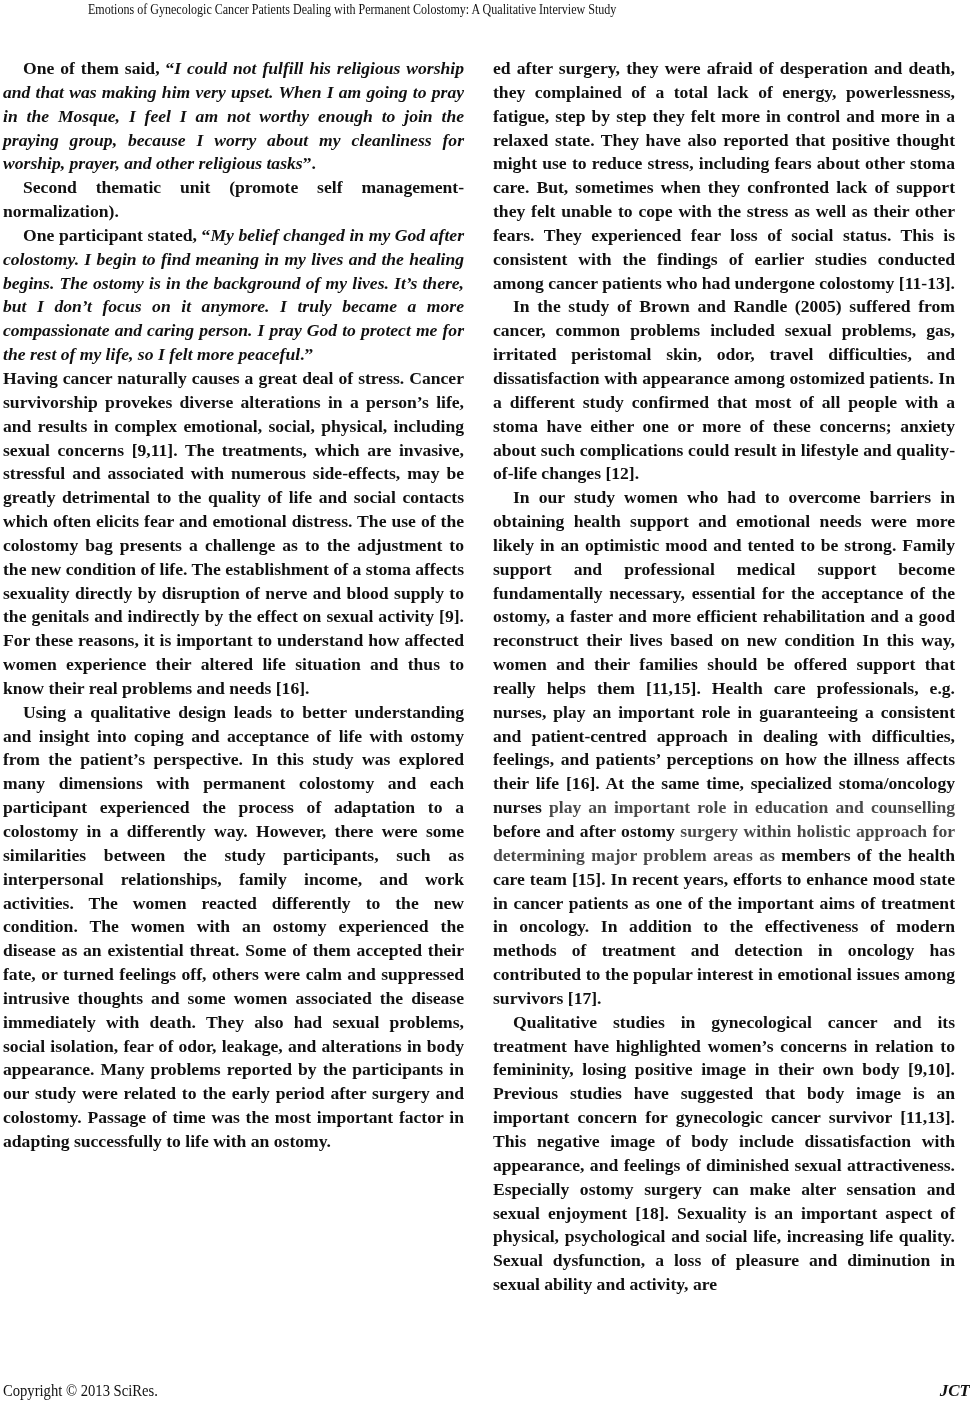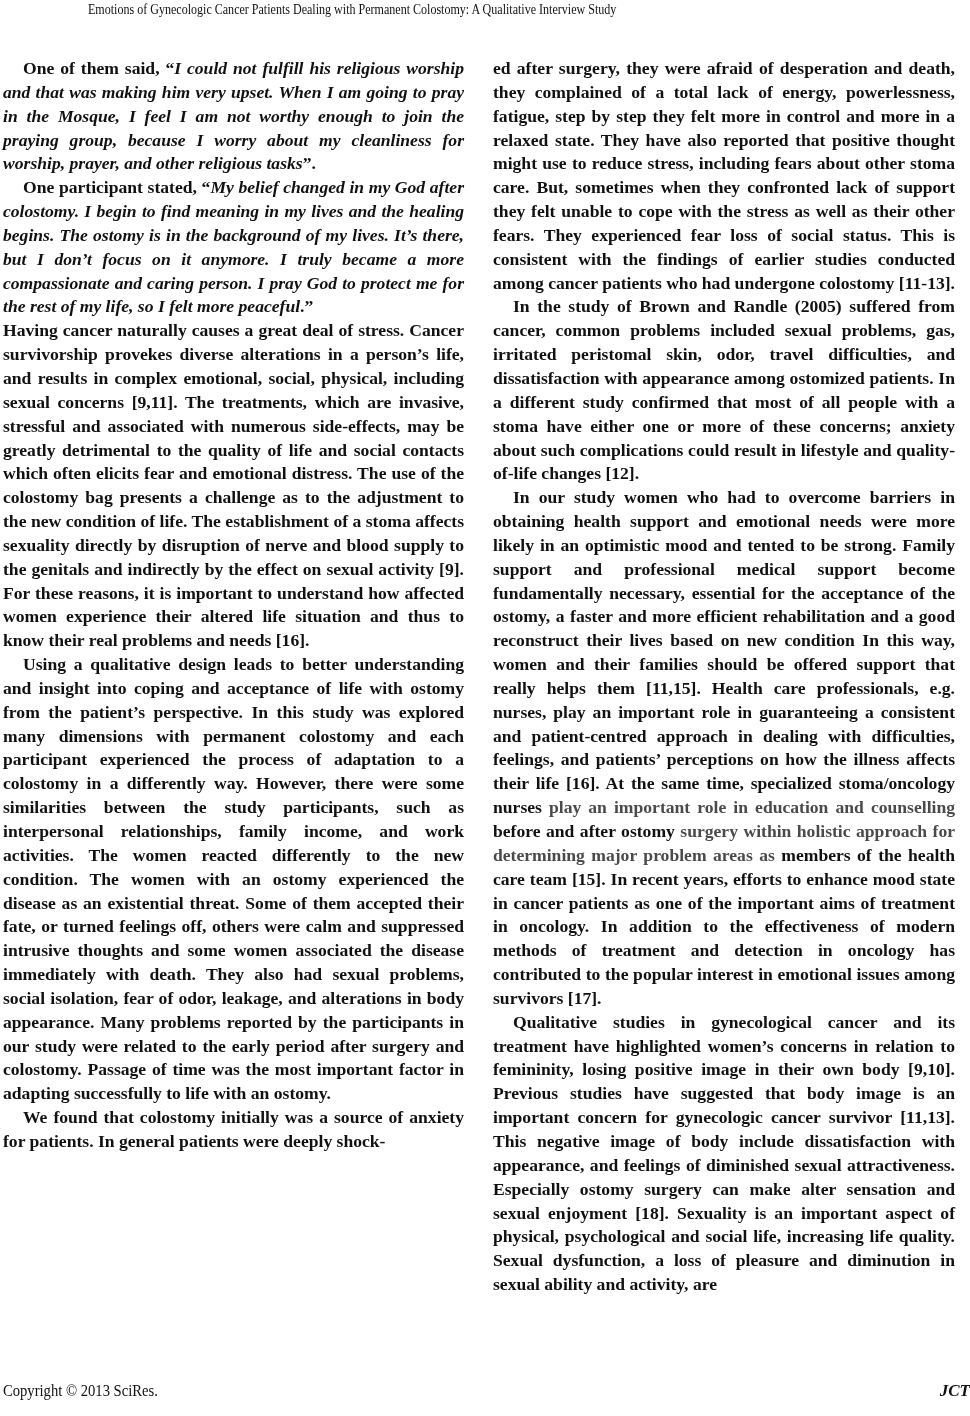--- a/index.html
+++ b/index.html
@@ -24,24 +24,24 @@
 </head>
 <body>
 
 <div class="running-head">
   <span class="running-title">Emotions of Gynecologic Cancer Patients Dealing with Permanent Colostomy: A Qualitative Interview Study</span>
   <span class="page-num">1065</span>
 </div>
 
 <div class="col col-left">
   <p class="indent"><span>One of them said, “</span><span class="it">I could not fulfill his religious worship and that was making him very upset. When I am going to pray in the Mosque, I feel I am not worthy enough to join the praying group, because I worry about my cleanliness for worship, prayer, and other religious tasks</span><span>”.</span></p>
+  <p class="indent">Second thematic unit (promote self management-normalization).</p>
   <p class="indent"><span>One participant stated, “</span><span class="it">My belief changed in my God after colostomy. I begin to find meaning in my lives and the healing begins. The ostomy is in the background of my lives. It’s there, but I don’t focus on it anymore. I truly became a more compassionate and caring person. I pray God to protect me for the rest of my life, so I felt more peaceful</span><span>.”</span></p>
   <p>Having cancer naturally causes a great deal of stress. Cancer survivorship provekes diverse alterations in a person’s life, and results in complex emotional, social, physical, including sexual concerns [9,11]. The treatments, which are invasive, stressful and associated with numerous side-effects, may be greatly detrimental to the quality of life and social contacts which often elicits fear and emotional distress. The use of the colostomy bag presents a challenge as to the adjustment to the new condition of life. The establishment of a stoma affects sexuality directly by disruption of nerve and blood supply to the genitals and indirectly by the effect on sexual activity [9]. For these reasons, it is important to understand how affected women experience their altered life situation and thus to know their real problems and needs [16].</p>
   <p class="indent">Using a qualitative design leads to better understanding and insight into coping and acceptance of life with ostomy from the patient’s perspective. In this study was explored many dimensions with permanent colostomy and each participant experienced the process of adaptation to a colostomy in a differently way. However, there were some similarities between the study participants, such as interpersonal relationships, family income, and work activities. The women reacted differently to the new condition. The women with an ostomy experienced the disease as an existential threat. Some of them accepted their fate, or turned feelings off, others were calm and suppressed intrusive thoughts and some women associated the disease immediately with death. They also had sexual problems, social isolation, fear of odor, leakage, and alterations in body appearance. Many problems reported by the participants in our study were related to the early period after surgery and colostomy. Passage of time was the most important factor in adapting successfully to life with an ostomy.</p>
-  <p class="indent">We found that colostomy initially was a source of anxiety for patients. In general patients were deeply shock-</p>
 </div>
 
 <div class="col col-right">
   <p>ed after surgery, they were afraid of desperation and death, they complained of a total lack of energy, powerlessness, fatigue, step by step they felt more in control and more in a relaxed state. They have also reported that positive thought might use to reduce stress, including fears about other stoma care. But, sometimes when they confronted lack of support they felt unable to cope with the stress as well as their other fears. They experienced fear loss of social status. This is consistent with the findings of earlier studies conducted among cancer patients who had undergone colostomy [11-13].</p>
   <p class="indent">In the study of Brown and Randle (2005) suffered from cancer, common problems included sexual problems, gas, irritated peristomal skin, odor, travel difficulties, and dissatisfaction with appearance among ostomized patients. In a different study confirmed that most of all people with a stoma have either one or more of these concerns; anxiety about such complications could result in lifestyle and quality-of-life changes [12].</p>
   <p class="indent"><span>In our study women who had to overcome barriers in obtaining health support and emotional needs were more likely in an optimistic mood and tented to be strong. Family support and professional medical support become fundamentally necessary, essential for the acceptance of the ostomy, a faster and more efficient rehabilitation and a good reconstruct their lives based on new condition In this way, women and their families should be offered support that really helps them [11,15]. Health care professionals, e.g. nurses, play an important role in guaranteeing a consistent and patient-centred approach in dealing with difficulties, feelings, and patients’ perceptions on how the illness affects their life [16]. At the same time, specialized stoma/oncology nurses </span><span class="gray">play an important role in education and counselling</span><span> before and after ostomy </span><span class="gray">surgery within holistic approach for determining major problem areas as</span><span> members of the health care team [15]. In recent years, efforts to enhance mood state in cancer patients as one of the important aims of treatment in oncology. In addition to the effectiveness of modern methods of treatment and detection in oncology has contributed to the popular interest in emotional issues among survivors [17].</span></p>
   <p class="indent">Qualitative studies in gynecological cancer and its treatment have highlighted women’s concerns in relation to femininity, losing positive image in their own body [9,10]. Previous studies have suggested that body image is an important concern for gynecologic cancer survivor [11,13]. This negative image of body include dissatisfaction with appearance, and feelings of diminished sexual attractiveness. Especially ostomy surgery can make alter sensation and sexual enjoyment [18]. Sexuality is an important aspect of physical, psychological and social life, increasing life quality. Sexual dysfunction, a loss of pleasure and diminution in sexual ability and activity, are</p>
 </div>
 
 <div class="footer">

